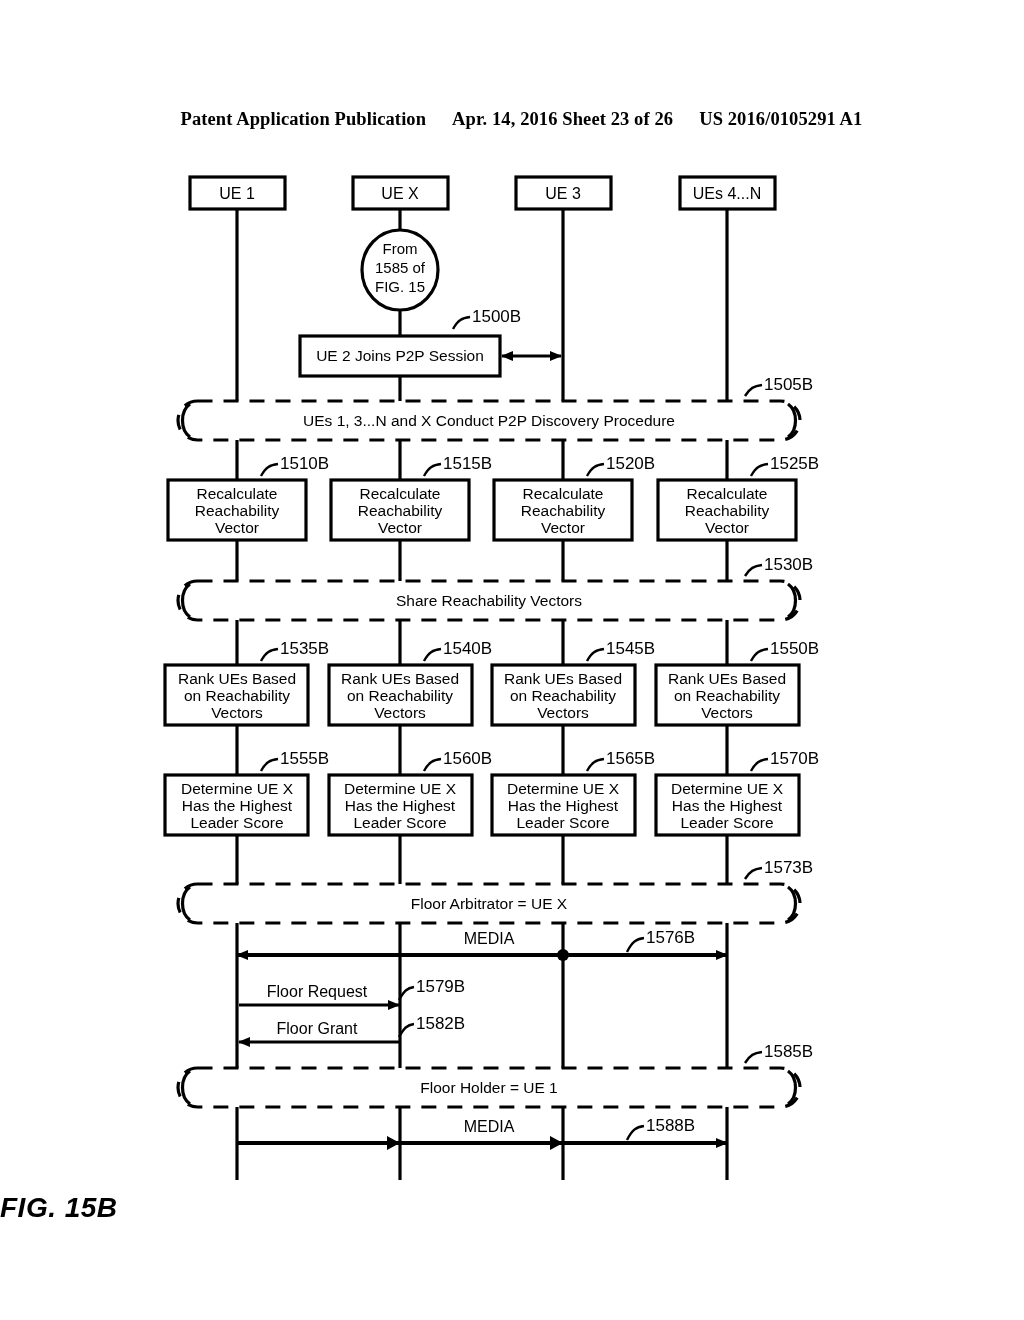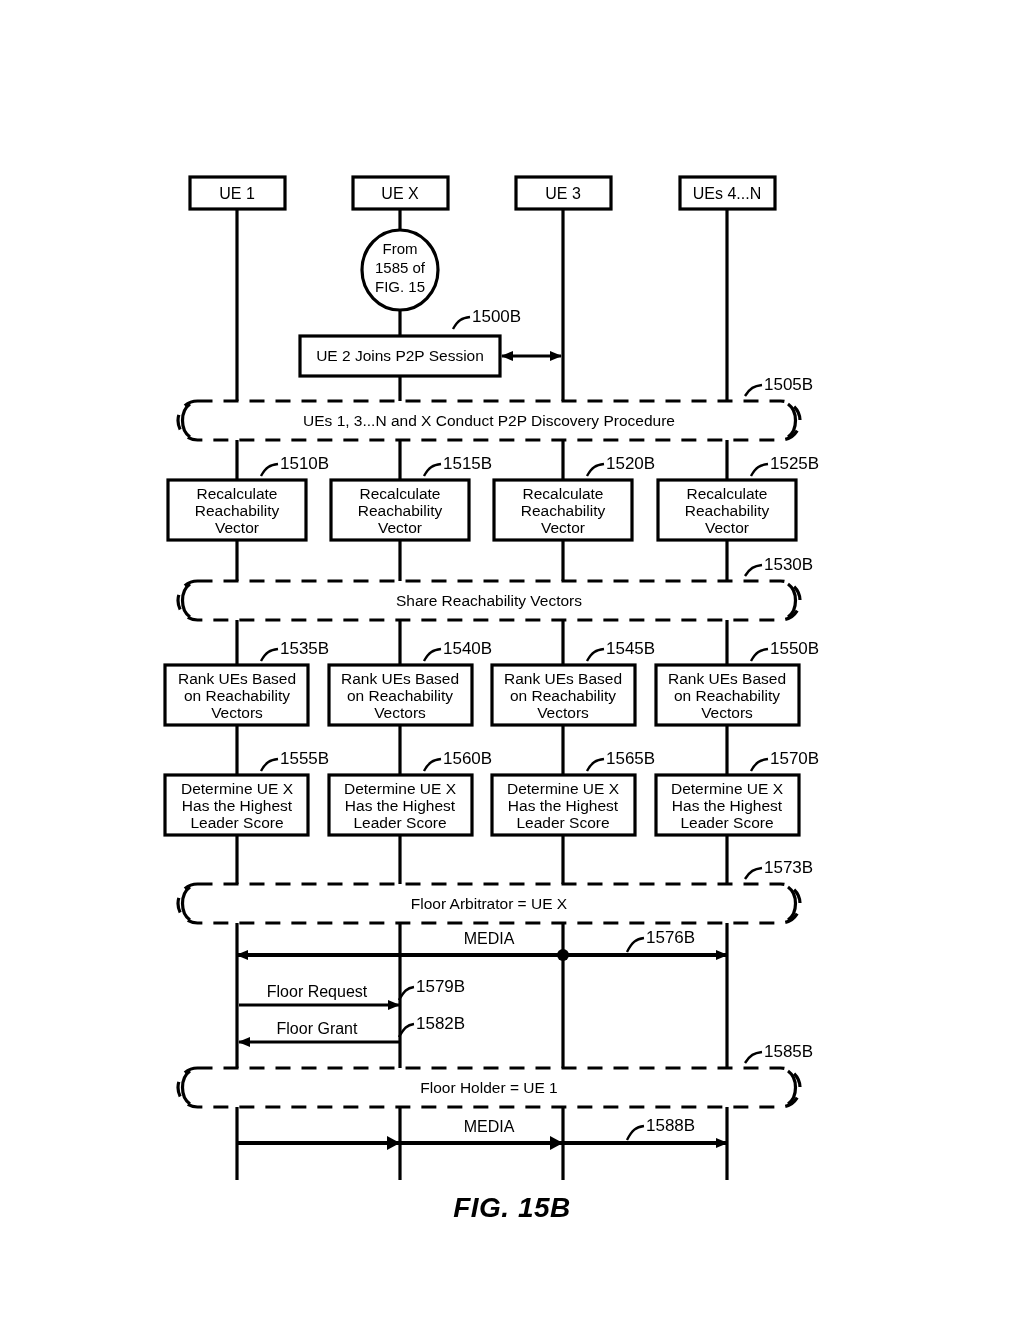--- a/index.html
+++ b/index.html
@@ -49,33 +49,35 @@
   .boxlabel { font-size: 15.5px; }
   .reflabel { font-size: 17px; }
   .headlabel { font-size: 16px; }
   .msglabel  { font-size: 16px; }
   .ellipselabel { font-size: 15px; }
   .figcap {
     position: absolute;
     top: 1192px;
     left: 0;
     width: 1024px;
-    text-align: center;
     font-family: "Liberation Sans", sans-serif;
     font-style: italic;
     font-weight: bold;
     font-size: 28px;
     letter-spacing: 0.5px;
   }
 </style>
 </head>
 <body>
 
 <div id="page">
 
+  <div class="hdr">
+    <span>Patent Application Publication</span><span class="gap1"></span><span>Apr. 14, 2016</span>&nbsp;<span>Sheet 23 of 26</span><span class="gap2"></span><span>US 2016/0105291 A1</span>
+  </div>
 
   <svg class="diagram" viewBox="0 0 1024 1320">
     <defs>
       <marker id="arrR" markerWidth="12" markerHeight="10" refX="11" refY="5" orient="auto" markerUnits="userSpaceOnUse">
         <path d="M0,0 L12,5 L0,10 z" fill="#000"></path>
       </marker>
       <marker id="arrL" markerWidth="12" markerHeight="10" refX="1" refY="5" orient="auto" markerUnits="userSpaceOnUse">
         <path d="M12,0 L0,5 L12,10 z" fill="#000"></path>
       </marker>
     </defs>

